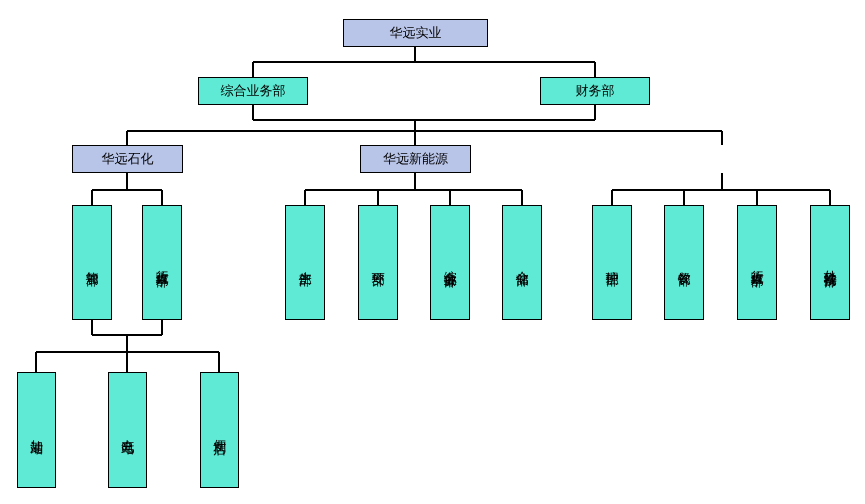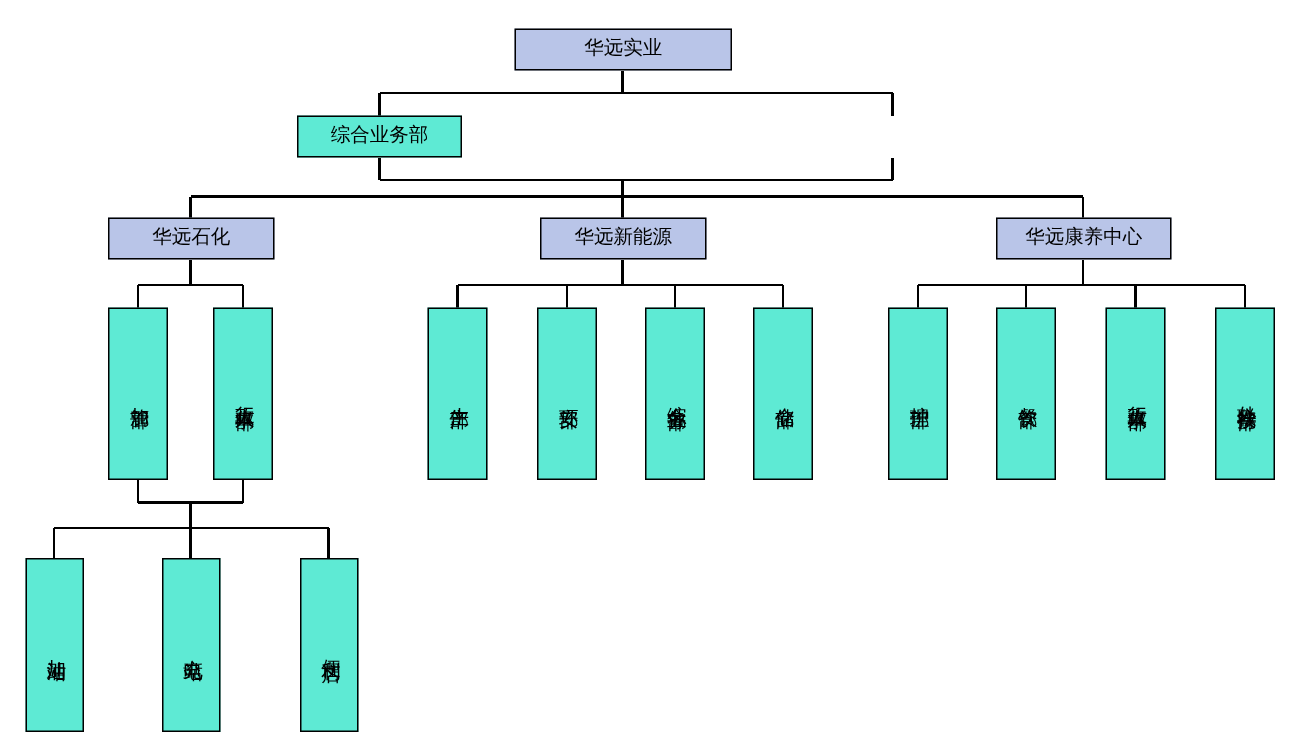--- a/index.html
+++ b/index.html
@@ -85,29 +85,29 @@
     </g>
   </svg>
 
   <div class="node filled" style="left:343px;top:19px;width:145px;height:28px;">
     <span class="lbl">华远实业</span>
   </div>
 
   <div class="node" style="left:198px;top:77px;width:110px;height:28px;">
     <span class="lbl">综合业务部</span>
   </div>
+  <div class="node" style="left:540px;top:77px;width:110px;height:28px;">
+    <span class="lbl">财务部</span>
+  </div>
 
   <div class="node filled" style="left:360px;top:145px;width:111px;height:28px;">
     <span class="lbl">华远新能源</span>
   </div>
   <div class="node filled" style="left:72px;top:145px;width:111px;height:28px;">
     <span class="lbl">华远石化</span>
-  </div>
-  <div class="node filled" style="left:664px;top:145px;width:117px;height:28px;">
-    <span class="lbl">华远康养中心</span>
   </div>
 
   <div class="node vert" style="left:72px;top:205px;width:40px;height:115px;">
     <span class="lbl">加管部</span>
   </div>
   <div class="node vert" style="left:142px;top:205px;width:40px;height:115px;">
     <span class="lbl">行政人事部</span>
   </div>
 
   <div class="node vert" style="left:285px;top:205px;width:40px;height:115px;">

